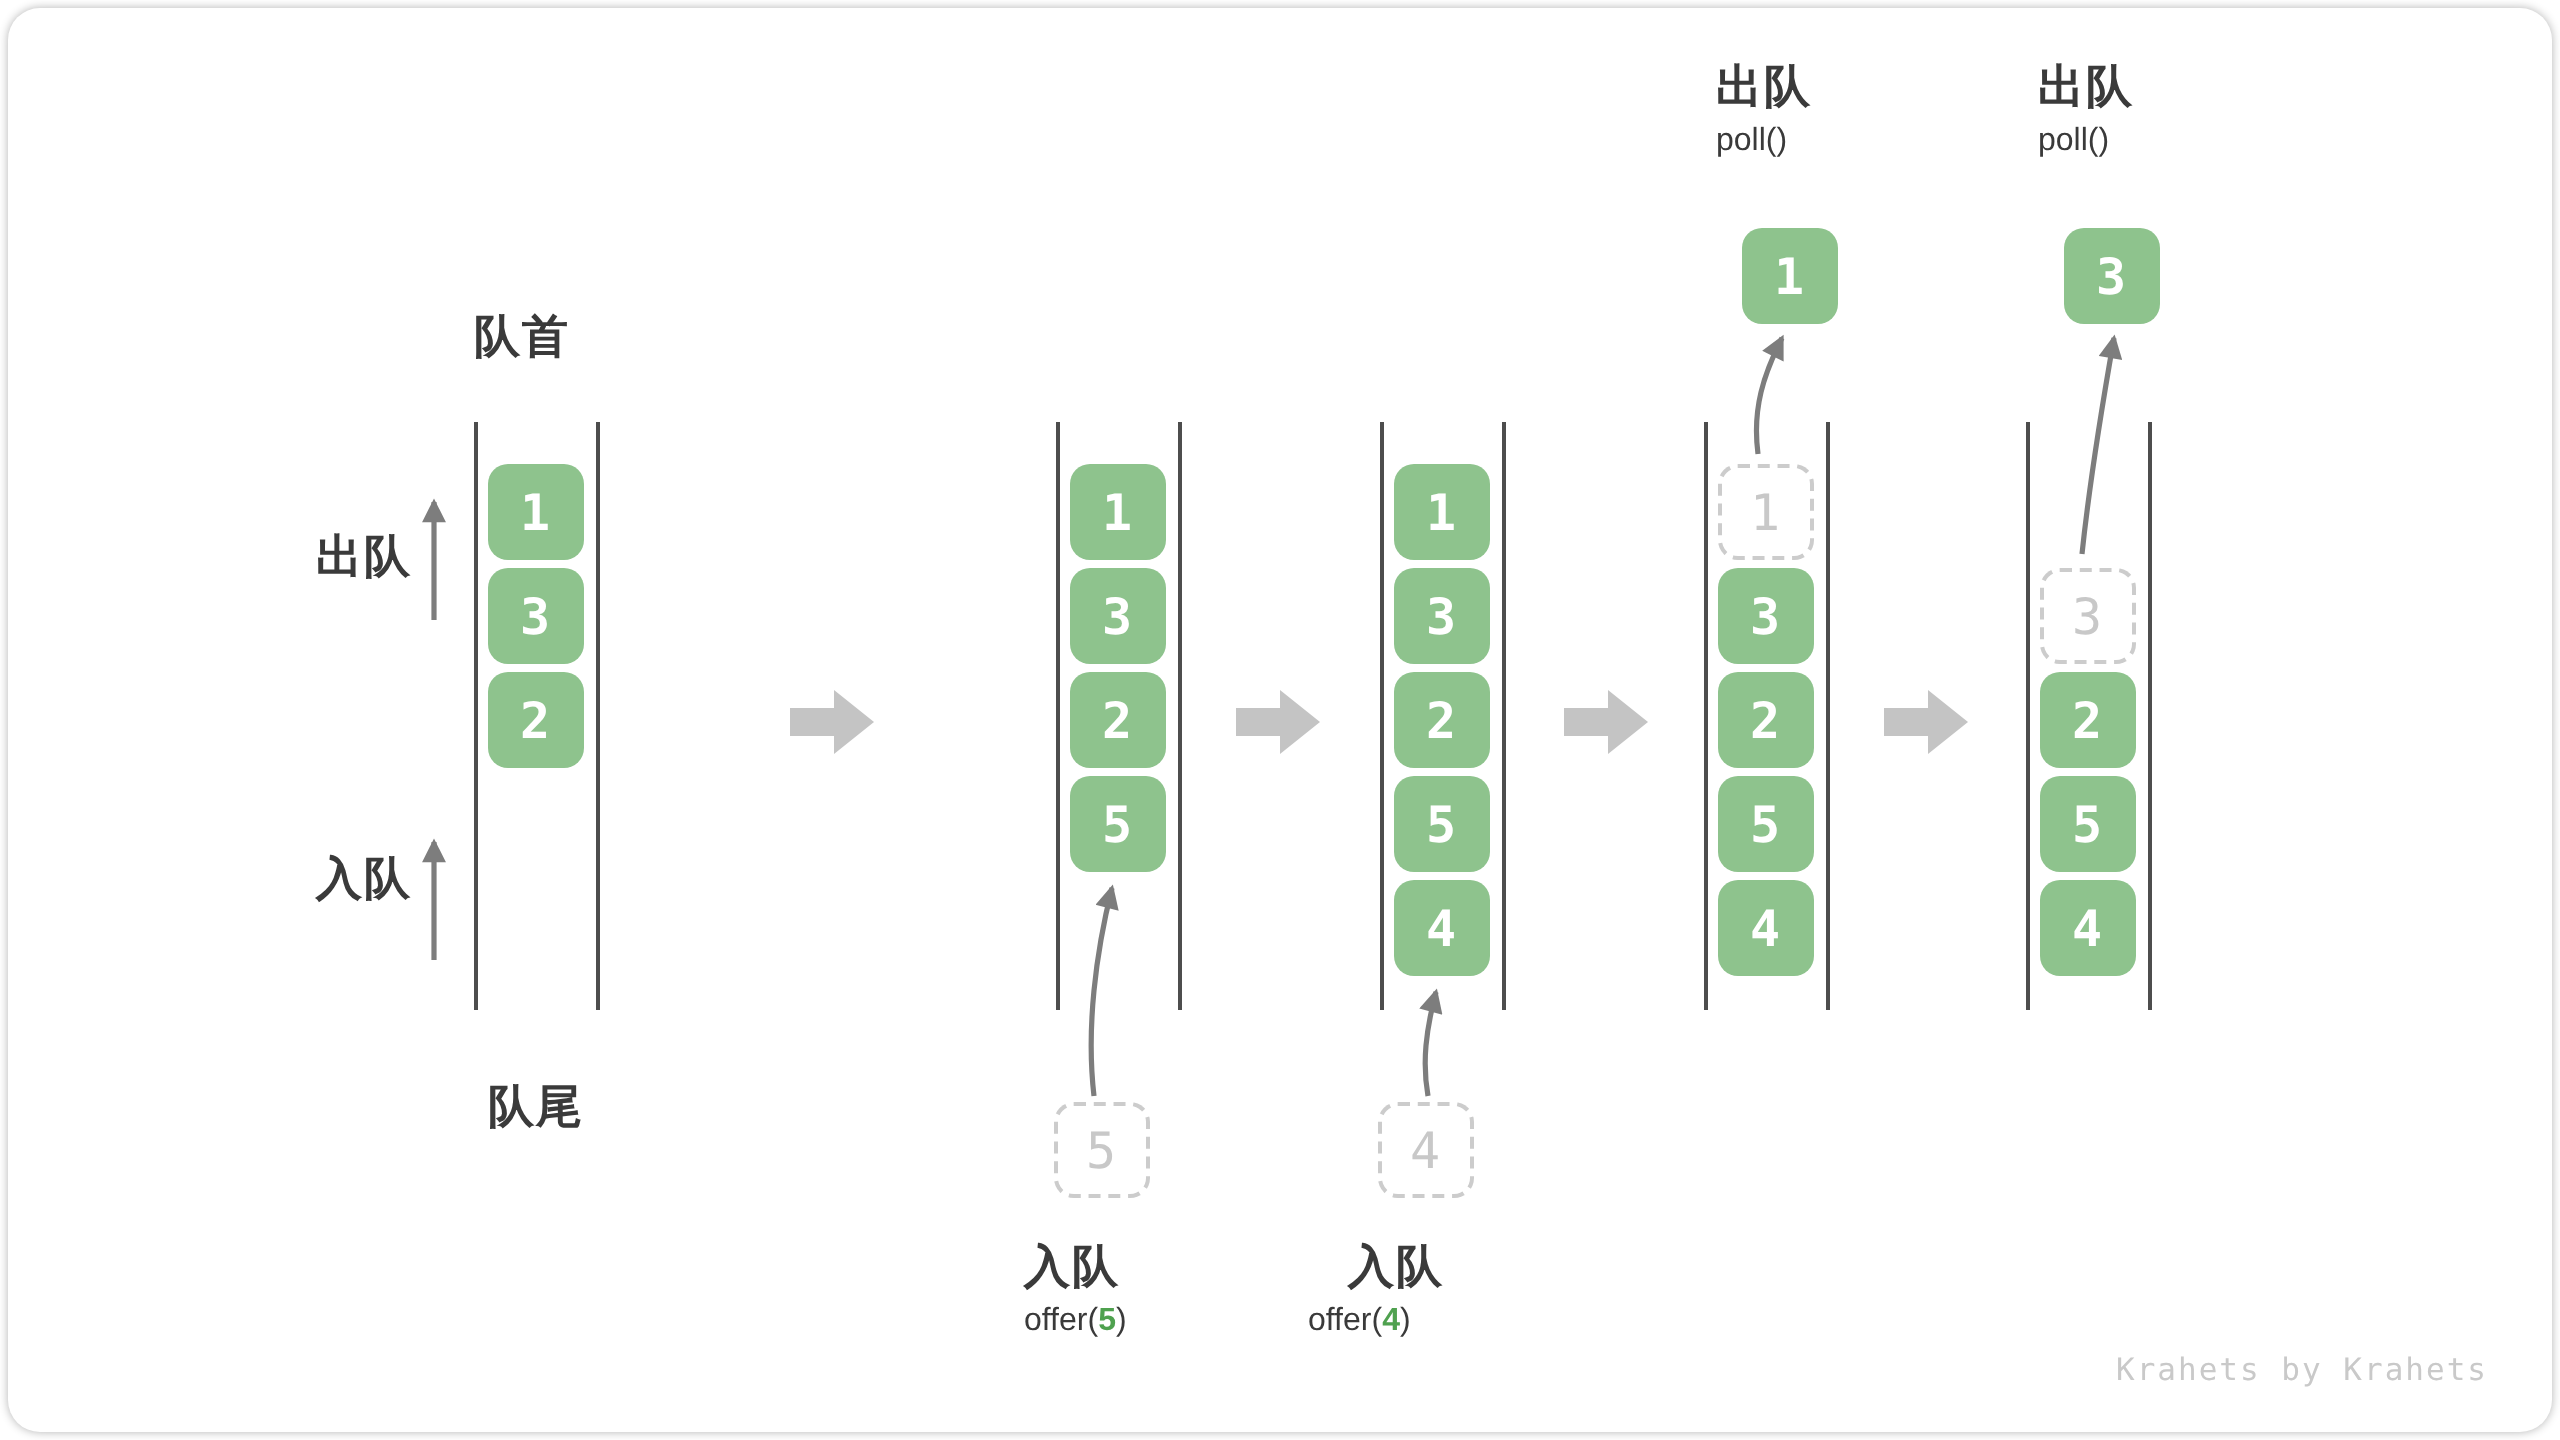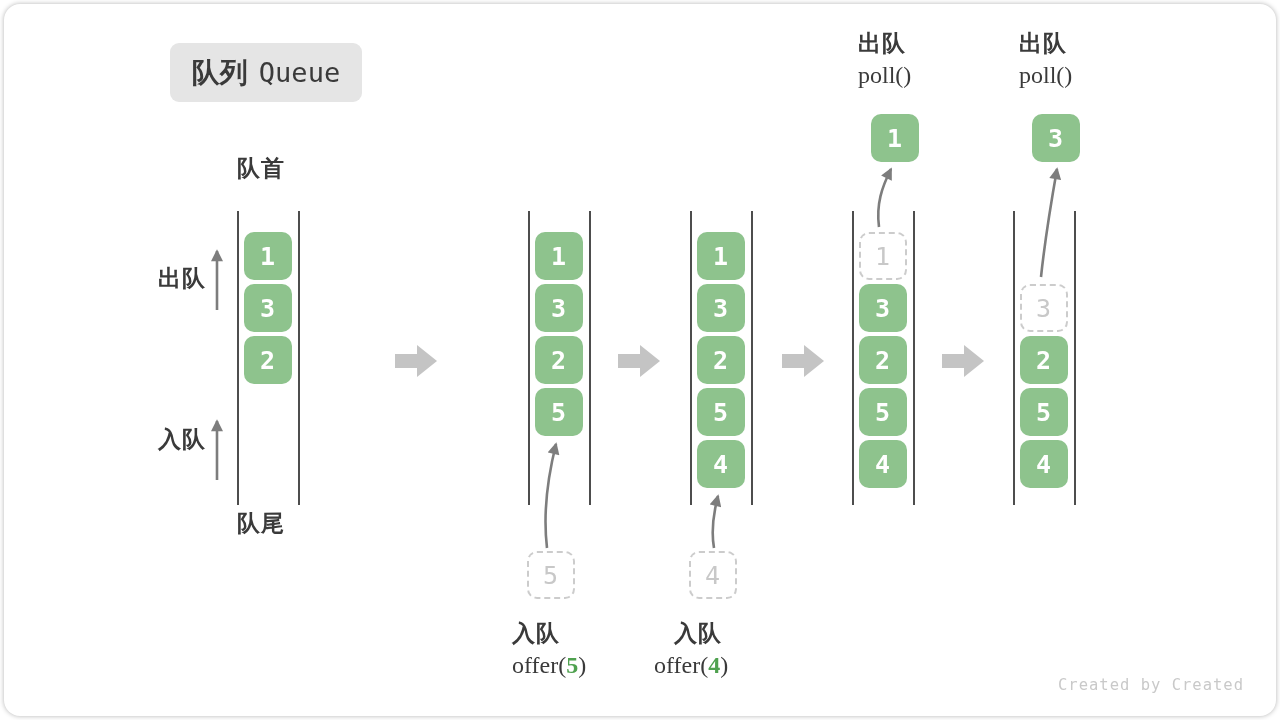--- a/index.html
+++ b/index.html
@@ -16,46 +16,42 @@
   .inner { position:absolute; left:-4px; top:-4px; width:1280px; height:720px; }
   .abs { position:absolute; }
   .badge { left:170px; top:43px; width:192px; height:59px; background:var(--badge);
            border-radius:9px; display:flex; align-items:center; justify-content:center;
            gap:11px; }
   .badge-zh { font-size:28px; font-weight:700; color:var(--dark); }
   .badge-en { font-family:"DejaVu Sans Mono", monospace; font-size:27px; color:var(--dark); }
   .cjk { font-size:23px; font-weight:700; color:var(--dark); letter-spacing:1px; }
   .mono { font-family:"DejaVu Sans Mono", monospace; }
   .front-label { left:237px; top:153px; width:62px; text-align:left; }
-  .rear-label  { left:237px; top:508px; width:62px; }
+  .rear-label  { left:237px; top:538px; width:62px; text-align:center; }
   .side-dequeue { left:136px; top:263px; width:70px; text-align:right; }
   .side-enqueue { left:136px; top:424px; width:70px; text-align:right; }
   .qline { width:1.5px; background:var(--line); }
   .slot { width:48px; height:48px; border-radius:10px; display:flex; align-items:center;
           justify-content:center; font-family:"DejaVu Sans Mono", monospace;
           font-size:25px; }
   .slot.filled { background:var(--green); color:#ffffff; font-weight:700; }
   .slot.ghost  { border:2px dashed var(--ghost-border); background:#ffffff;
                  color:var(--ghost-text); }
   .op-label { font-size:23px; font-weight:700; color:var(--dark); letter-spacing:1px; }
-  .op-code  { font-family:Liberation Serif, serif; font-size:24px; color:var(--dark);text-align:center; }
+  .op-code  { font-family:Liberation Sans, sans-serif; font-size:16px; color:var(--dark);text-align:center; }
   .op-code .arg { color:var(--accent); font-weight:700; }
   #arrow-layer { left:0; top:0; pointer-events:none; }
   .watermark { right:36px; top:676px; font-size:15.5px; color:var(--wm); letter-spacing:1px; }
 </style>
 </head>
 <body>
 
 <div class="card">
   <div class="inner">
 
-    <div class="abs badge">
-      <span class="badge-zh">队列</span>
-      <span class="badge-en">Queue</span>
-    </div>
 
     <div class="abs cjk front-label">队首</div>
     <div class="abs cjk rear-label">队尾</div>
     <div class="abs cjk side-dequeue">出队</div>
     <div class="abs cjk side-enqueue">入队</div>
 
     <div id="diagram-layer">
         <div class="abs qline" style="left: 237px; top: 211px; height: 294px;"></div>
         <div class="abs qline" style="left: 298px; top: 211px; height: 294px;"></div>
         <div class="abs slot filled" style="left: 243.5px; top: 232px;">1</div>
@@ -112,15 +108,15 @@
         <path d="M547,548 C543,514 548,476 556,444" fill="none" stroke="#7d7d7d" stroke-width="2.6" marker-end="url(#ah)"></path>
         <path d="M714,548 C711,531 713,515 718,496" fill="none" stroke="#7d7d7d" stroke-width="2.6" marker-end="url(#ah)"></path>
         <path d="M879,227 C876,204 882,187 891,169" fill="none" stroke="#7d7d7d" stroke-width="2.6" marker-end="url(#ah)"></path>
         <path d="M1041,277 C1045,239 1051,203 1057,169" fill="none" stroke="#7d7d7d" stroke-width="2.6" marker-end="url(#ah)"></path>
         <polygon points="395,354 417,354 417,345 437,361 417,377 417,368 395,368" fill="#c4c4c4"></polygon>
         <polygon points="618,354 640,354 640,345 660,361 640,377 640,368 618,368" fill="#c4c4c4"></polygon>
         <polygon points="782,354 804,354 804,345 824,361 804,377 804,368 782,368" fill="#c4c4c4"></polygon>
         <polygon points="942,354 964,354 964,345 984,361 964,377 964,368 942,368" fill="#c4c4c4"></polygon>
       </svg>
 
-    <div class="abs watermark mono">Created by Created</div>
+    <div class="abs watermark mono">Krahets by Krahets</div>
   </div>
 </div>
 
 </body></html>

